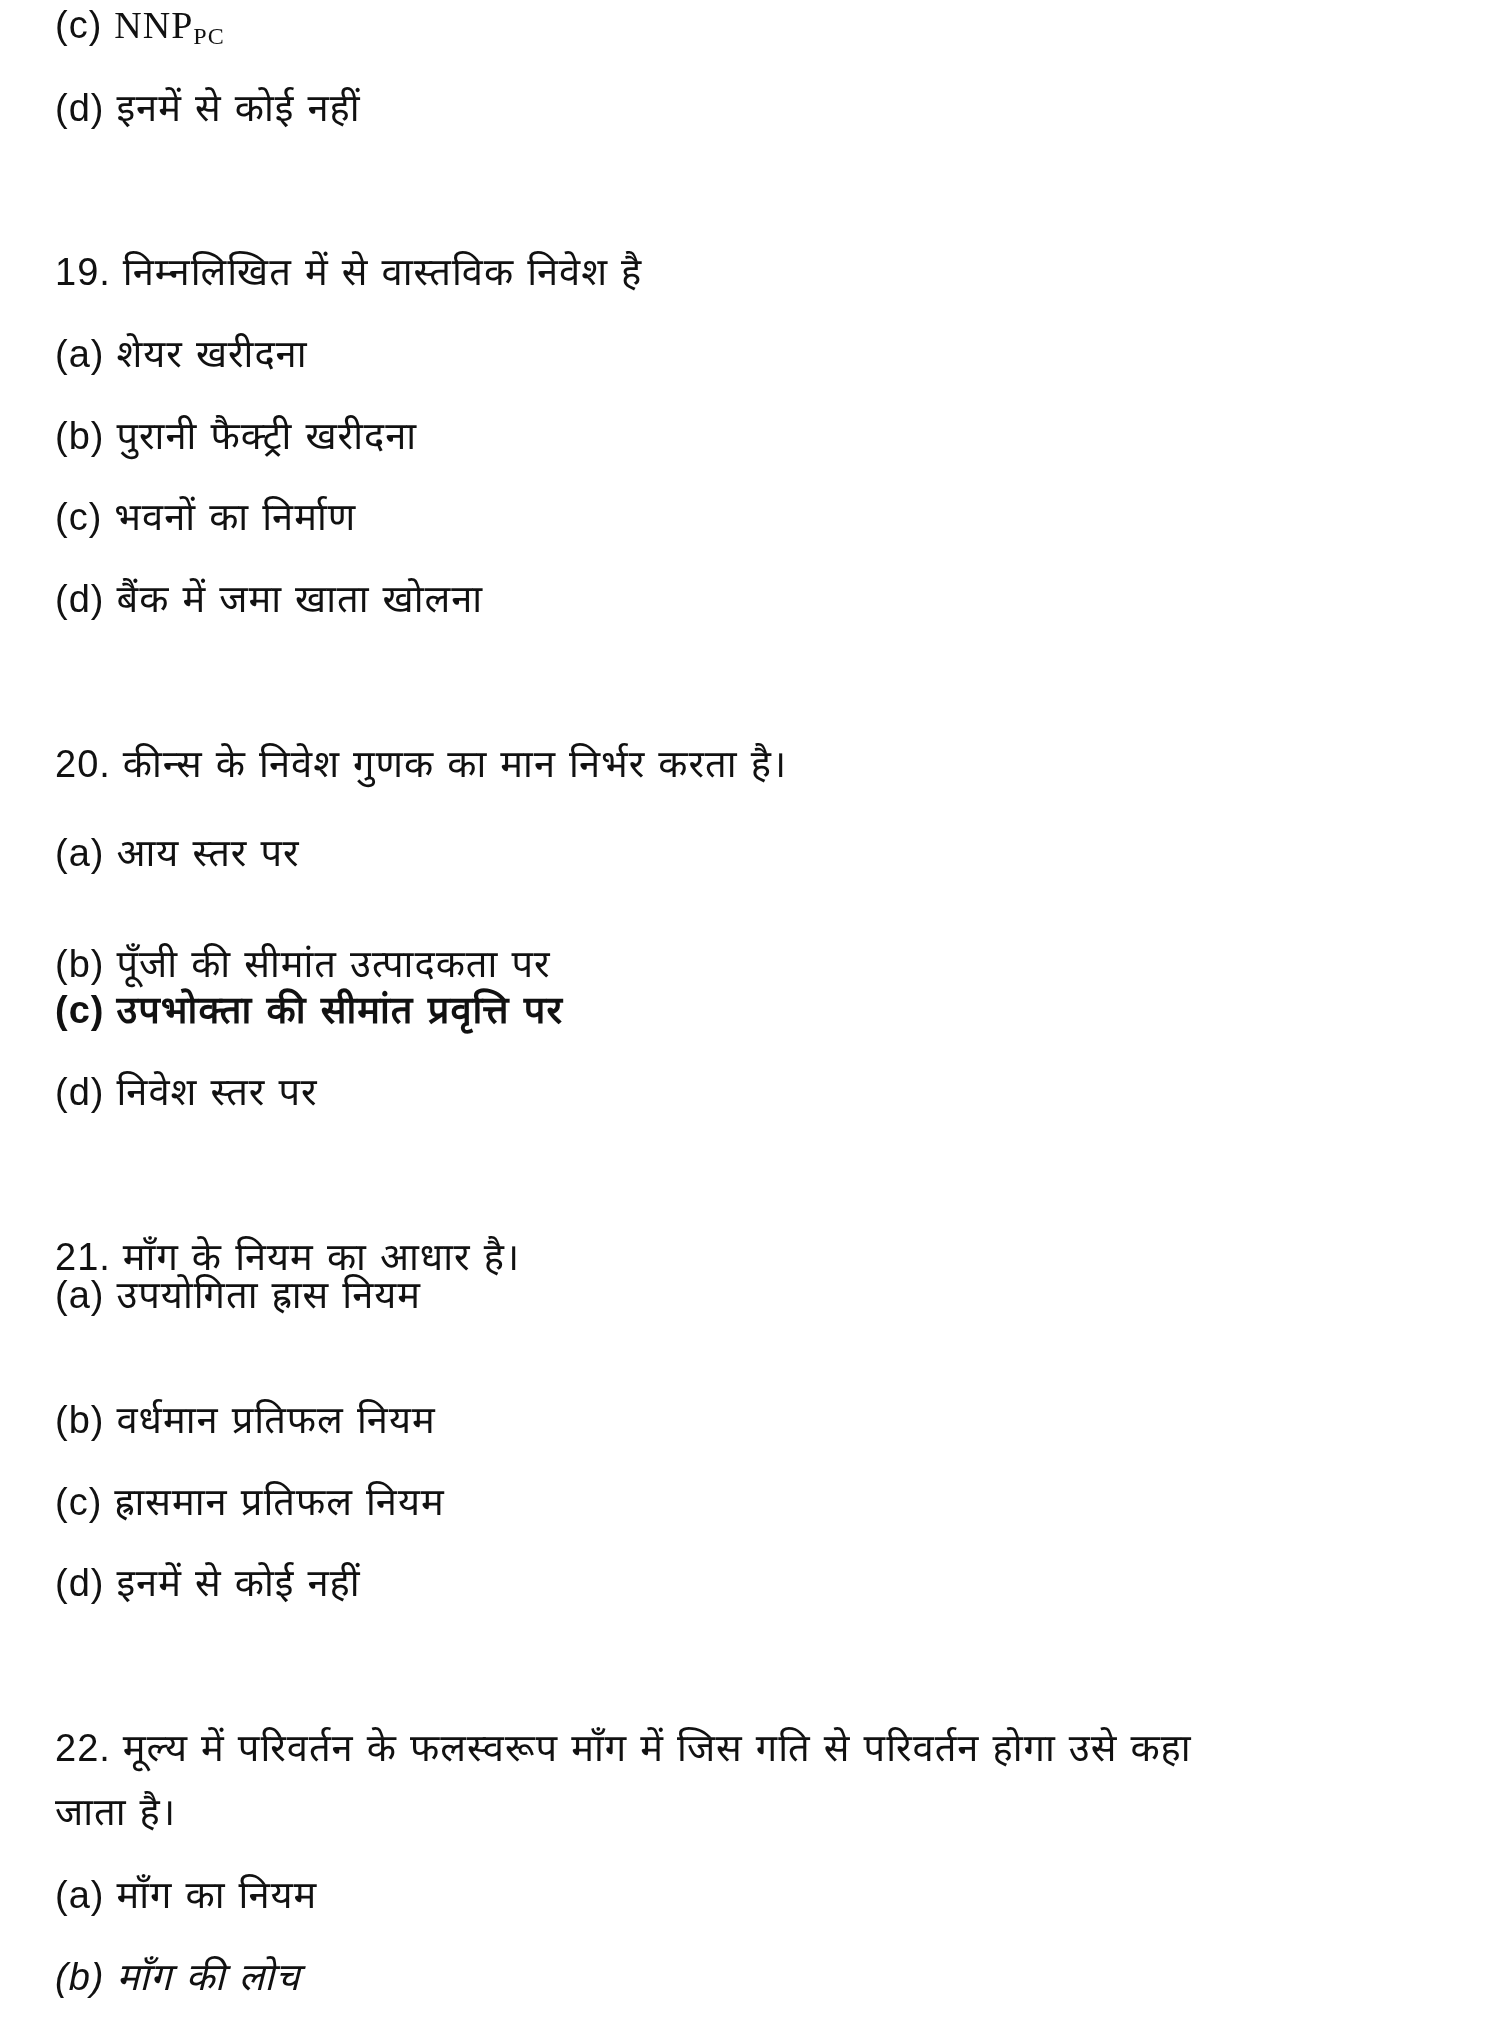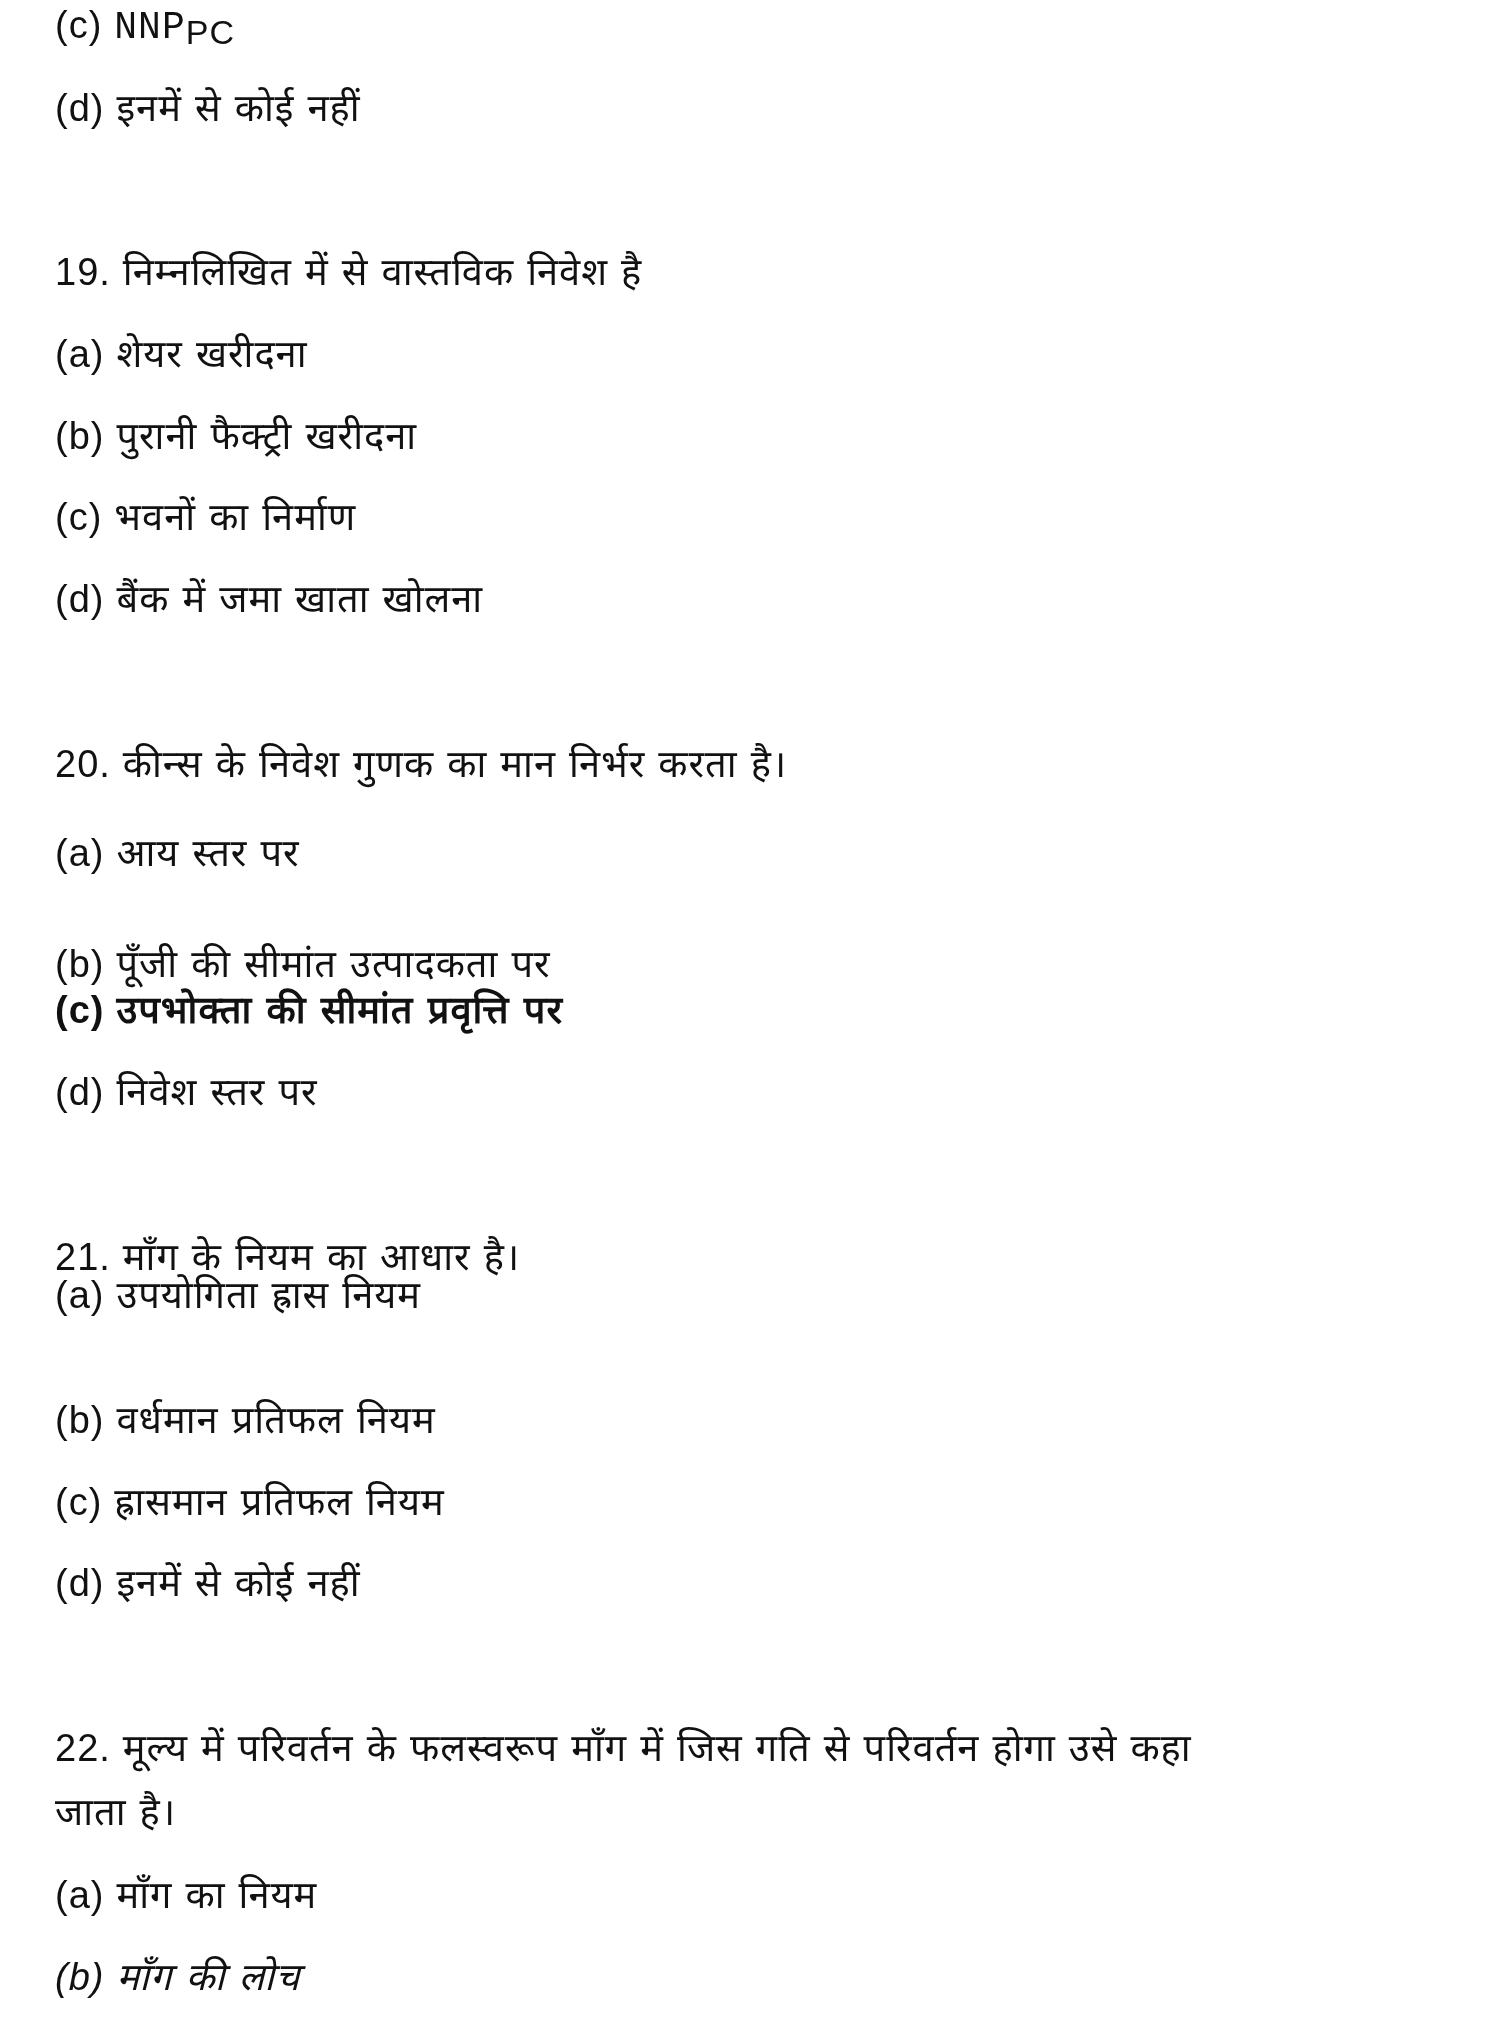--- a/index.html
+++ b/index.html
@@ -1,21 +1,21 @@
 <!DOCTYPE html>
 <html><head>
 <meta charset="utf-8">
 <style>
   html, body { margin:0; padding:0; background:#ffffff; }
   body { width:1505px; height:2034px; position:relative; overflow:hidden;
          font-family:"DejaVu Sans","Liberation Sans",sans-serif; color:#111111; }
   .line { position:absolute; left:55px; font-size:38px; line-height:50px; white-space:nowrap; letter-spacing:1px; }
   .lbl { font-family:"Liberation Sans",sans-serif; margin-right:12px; }
-  .sub { font-family:Liberation Sans, sans-serif; font-size:34px; vertical-align:-6px; }
-  .latin { font-family:Liberation Mono, monospace; }
+  .sub { font-family:Liberation Serif, serif; font-size:24px; vertical-align:-6px; }
+  .latin { font-family:Liberation Serif, serif; }
 </style>
 </head>
 <body>
 
 <div>
 
   <div class="line" style="top:0px;">
     <span class="lbl">(c)</span><span class="latin">NNP</span><span class="sub">PC</span>
   </div>
   <div class="line" style="top:83px;">

